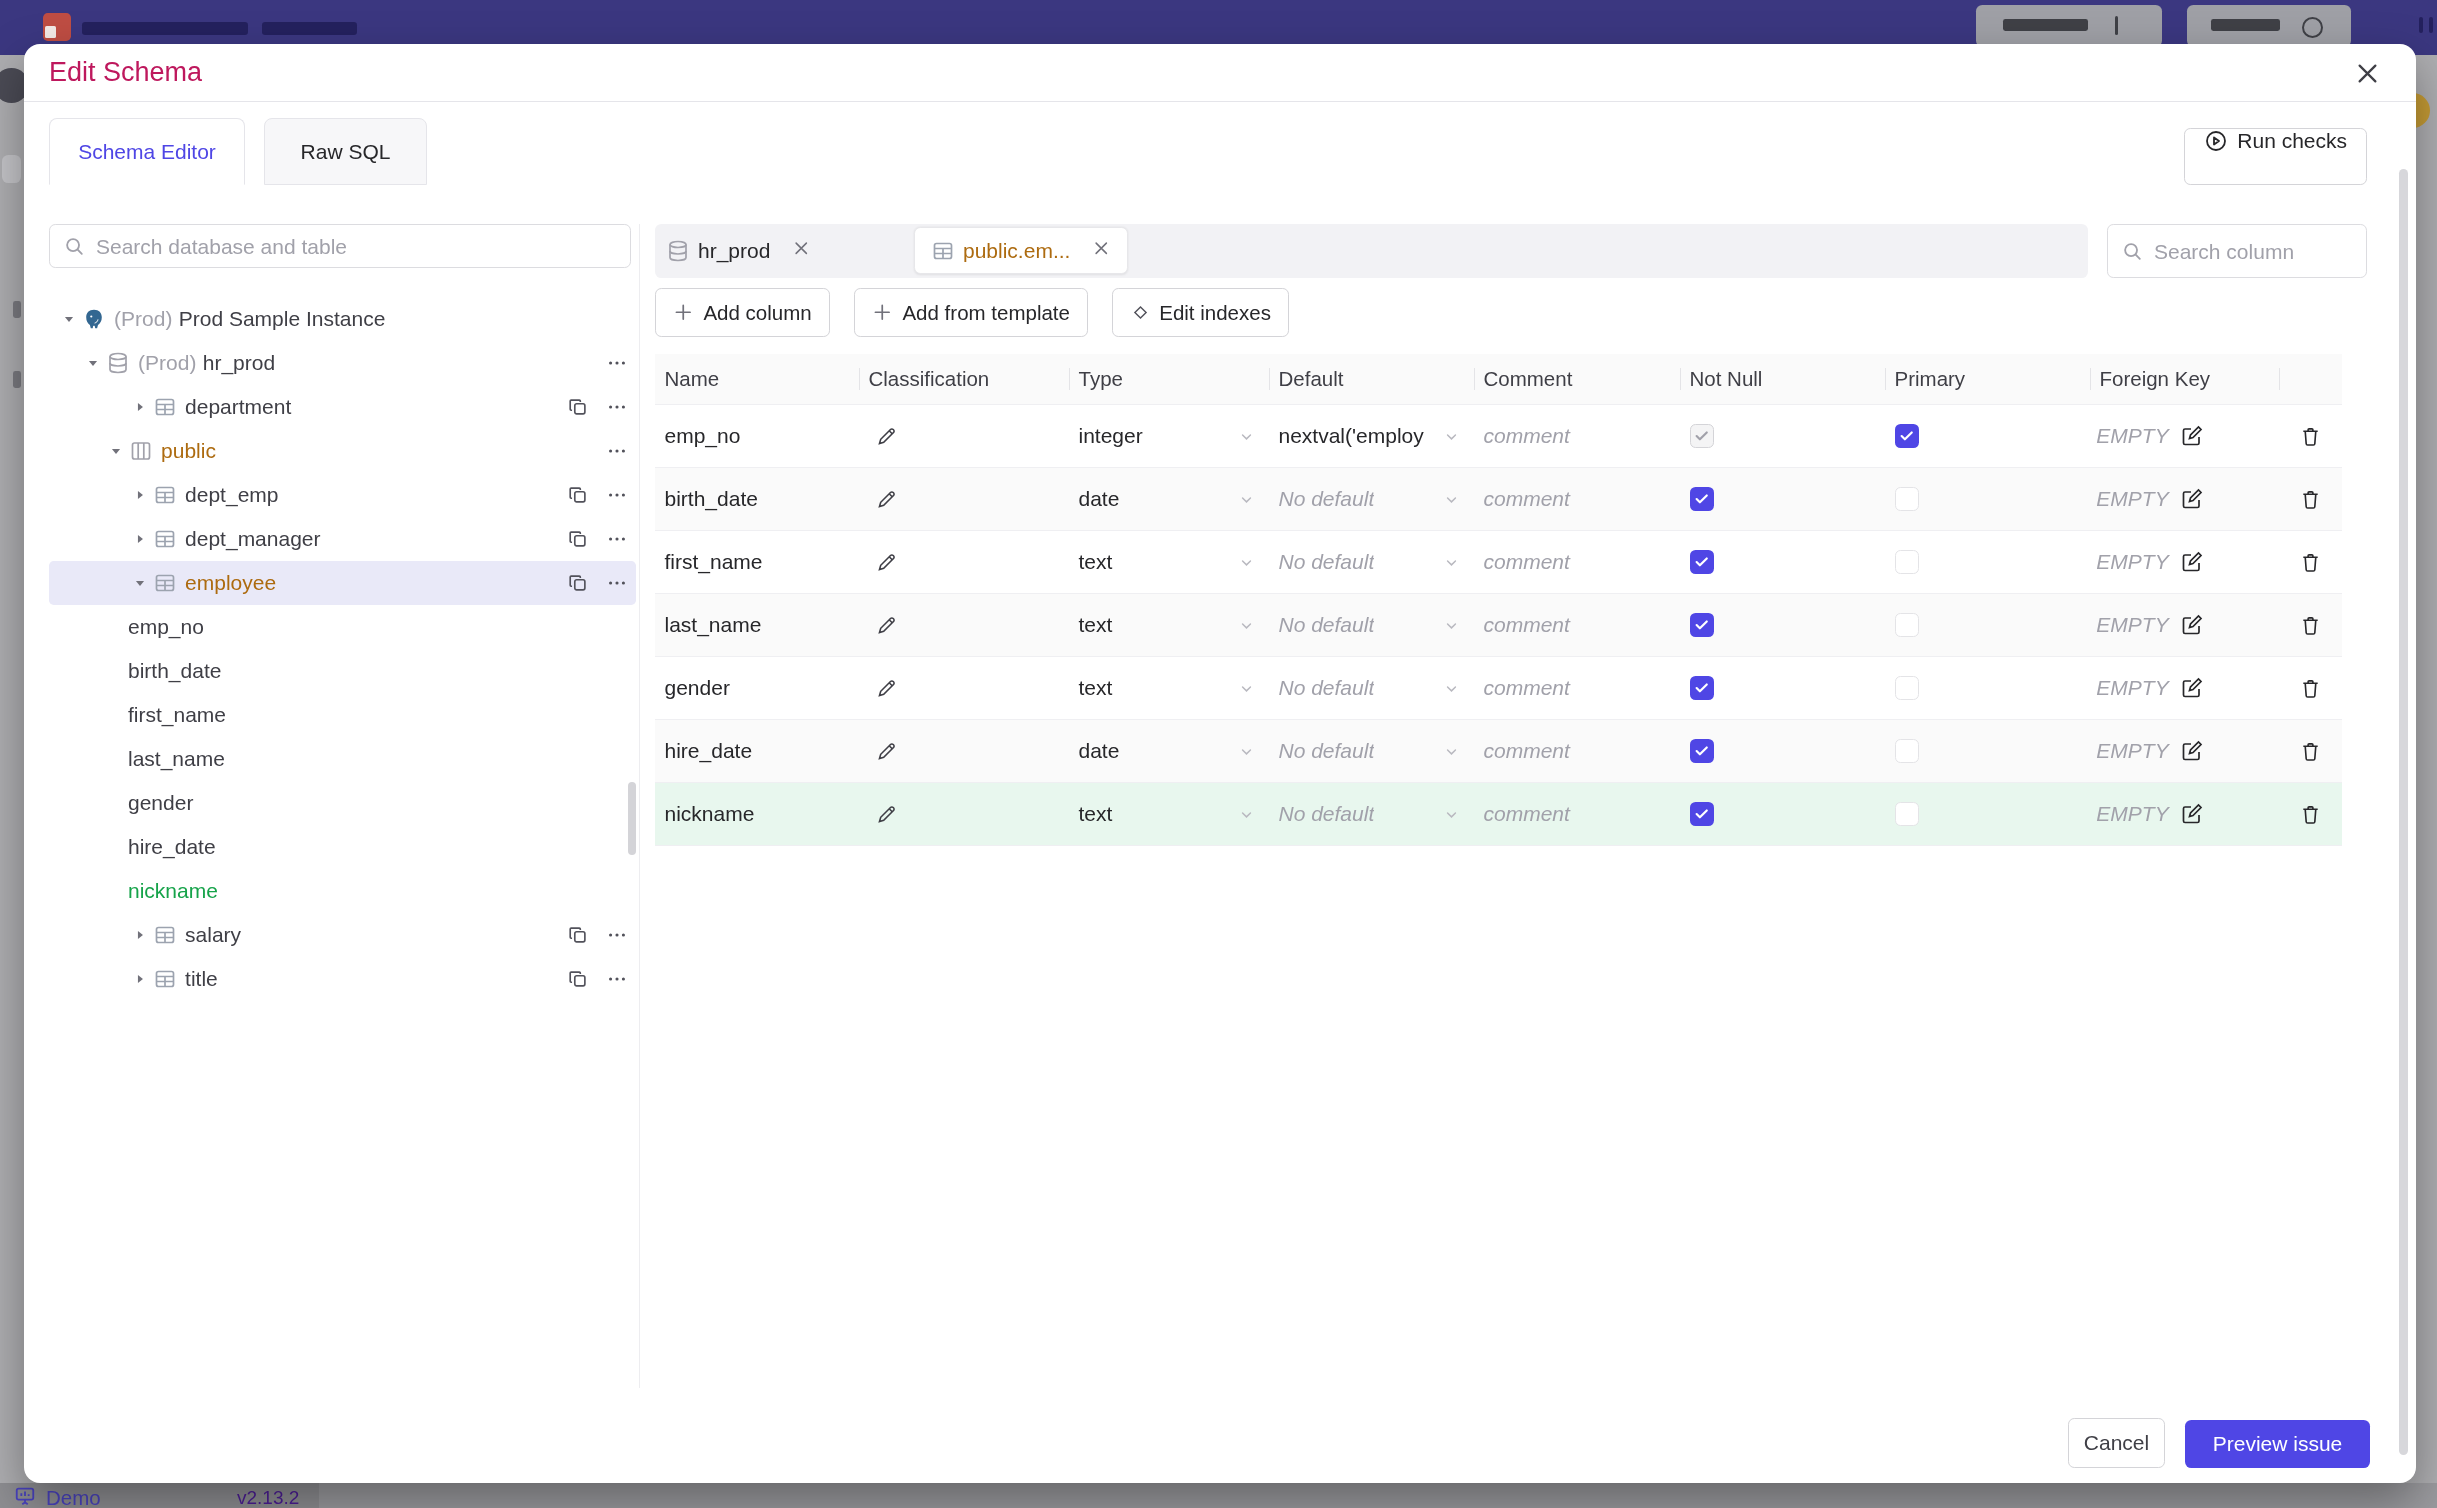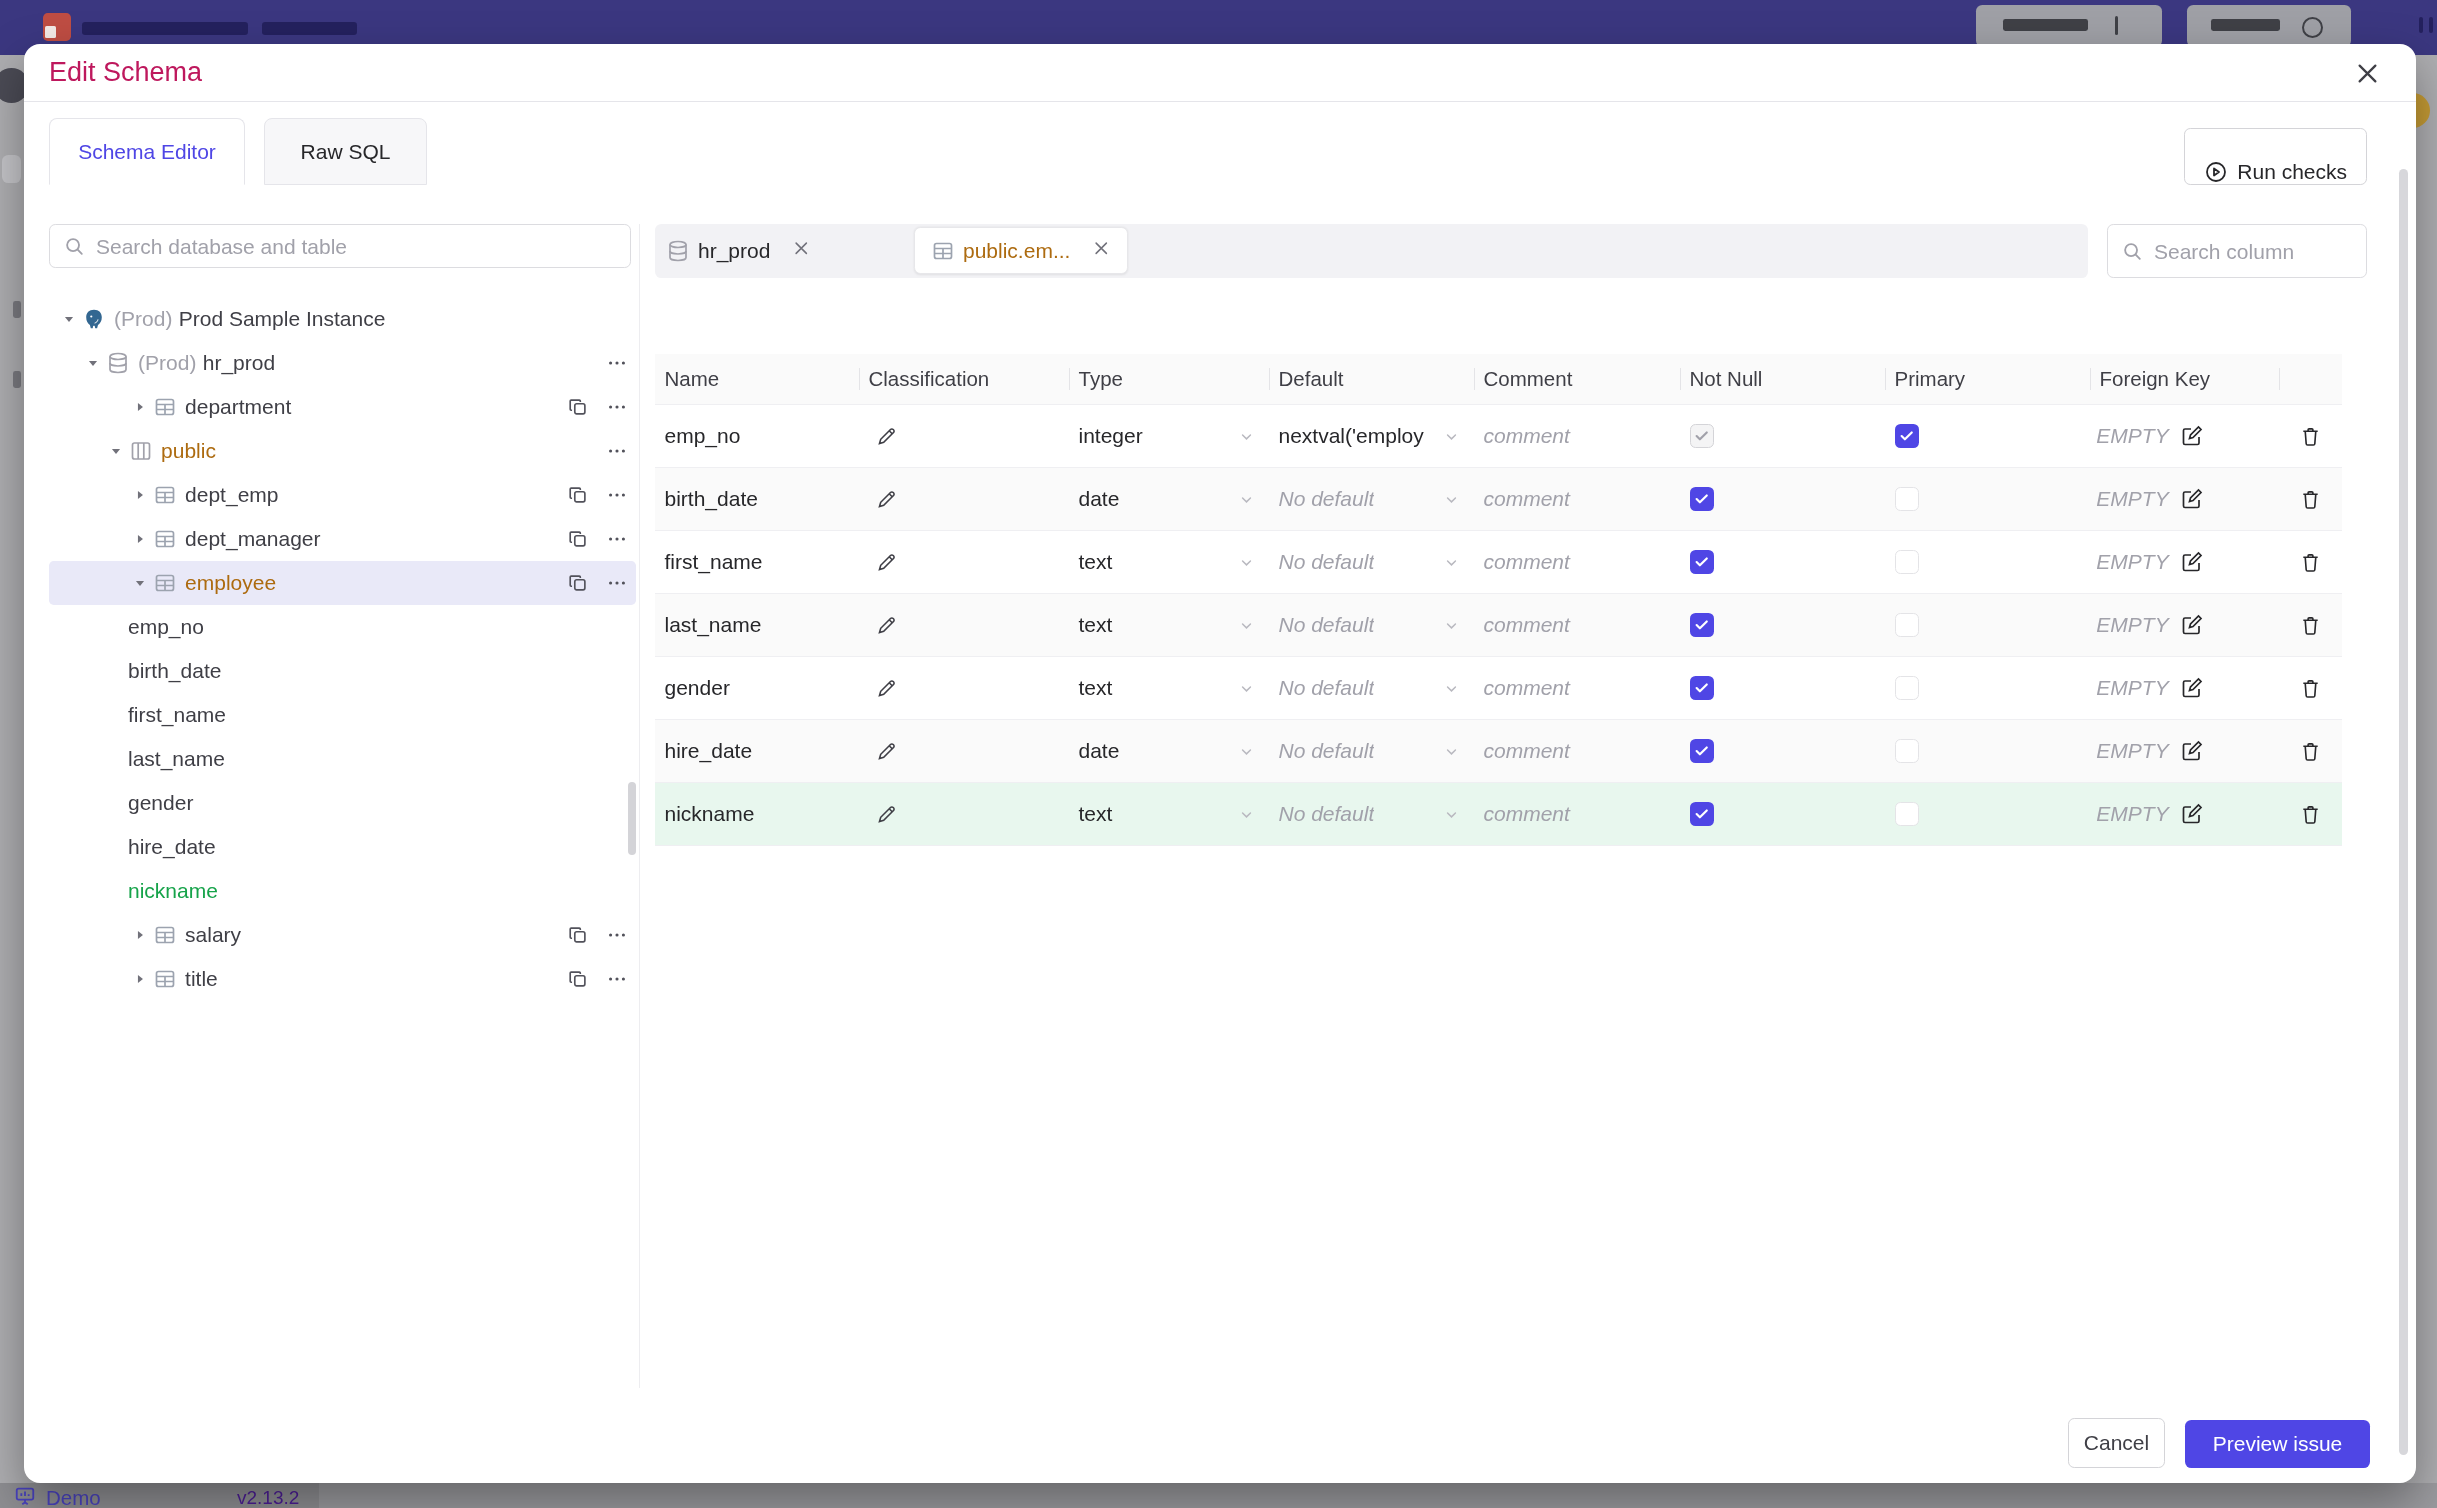--- a/index.html
+++ b/index.html
@@ -25,21 +25,21 @@
   
   .modal{left:24px;top:44px;width:2392px;height:1439px;background:#fff;border-radius:16px;
          box-shadow:0 19px 47px rgba(0,0,0,.35);}
   .modal-title{left:25px;top:12.6px;font-size:27px;font-weight:400;color:#be185d;}
   .close-btn{right:30px;top:16px;width:32px;height:32px;cursor:pointer;}
   .hdr-divider{left:0;top:57px;width:2392px;height:0.8px;background:#e5e5ea;}
   .tab{top:74px;height:67px;border:0.8px solid #e5e5ea;border-radius:8px 8px 0 0;
        display:flex;align-items:center;justify-content:center;font-size:21px;box-sizing:border-box;}
   .tab-active{left:25px;width:196px;background:#fff;border-bottom-color:#fff;color:#4f46e5;}
   .tab-inactive{left:240px;width:163px;background:#f7f7f9;color:#27272a;}
-  .runchecks{top:84px;right:49px;height:55px;padding:0 19px;display:flex;align-items:flex-end;gap:9.5px;
+  .runchecks{top:84px;right:49px;height:55px;padding:0 19px;display:flex;align-items:flex-start;gap:9.5px;
              border:0.8px solid #d4d4d8;border-radius:6.3px;background:#fff;font-size:21px;color:#27272a;}
   
   .side-search{left:25px;top:180px;width:582px;height:44px;box-sizing:border-box;
                border:0.8px solid #dcdce0;border-radius:6.3px;background:#fff;}
   .side-search input,.col-search input{position:absolute;left:44px;top:0;height:100%;width:calc(100% - 55px);
                border:none;outline:none;font-size:21px;color:#27272a;background:transparent;
                font-family:"Liberation Sans",sans-serif;}
   .side-search input::placeholder,.col-search input::placeholder{color:#a1a1aa;}
   .search-glyph{position:absolute;left:12.6px;top:50%;transform:translateY(-50%);}
   .pane-divider{left:615px;top:180px;width:0.8px;height:1164px;background:#ededf0;}
@@ -455,20 +455,40 @@
     </div>
 
   <div class="abs col-search">
     <svg class="search-glyph" width="22" height="22" viewBox="0 0 24 24">
       <circle cx="11" cy="11" r="6.5" fill="none" stroke="#a1a1aa" stroke-width="2"></circle>
         <path d="M16 16l4.5 4.5" stroke="#a1a1aa" stroke-width="2" stroke-linecap="round"></path>
     </svg>
     <input placeholder="Search column" style="">
   </div>
 
+  <div class="abs toolbar">
+    <div class="tbtn">
+      <svg width="20.5" height="20.5" viewBox="0 0 24 24">
+          <path d="M12 4v16M4 12h16" stroke="#71717a" stroke-width="2" stroke-linecap="round"></path>
+        </svg>
+      <span>Add column</span>
+    </div>
+    <div class="tbtn">
+      <svg width="20.5" height="20.5" viewBox="0 0 24 24">
+          <path d="M12 4v16M4 12h16" stroke="#71717a" stroke-width="2" stroke-linecap="round"></path>
+        </svg>
+      <span>Add from template</span>
+    </div>
+    <div class="tbtn">
+      <svg width="19" height="19" viewBox="0 0 24 24">
+          <rect x="7" y="7" width="10" height="10" transform="rotate(45 12 12)" fill="none" stroke="#52525b" stroke-width="1.8"></rect>
+        </svg>
+      <span>Edit indexes</span>
+    </div>
+  </div>
 
   <div class="abs gtable">
     <div class="grow ghead" id="thead">
         <div class="cell">Name</div>
         <div class="cell">Classification</div>
         <div class="cell">Type</div>
         <div class="cell">Default</div>
         <div class="cell">Comment</div>
         <div class="cell">Not Null</div>
         <div class="cell">Primary</div>

